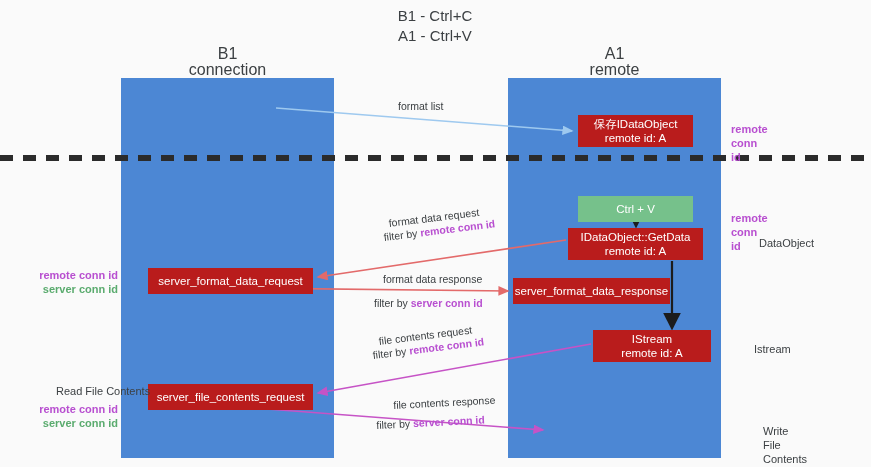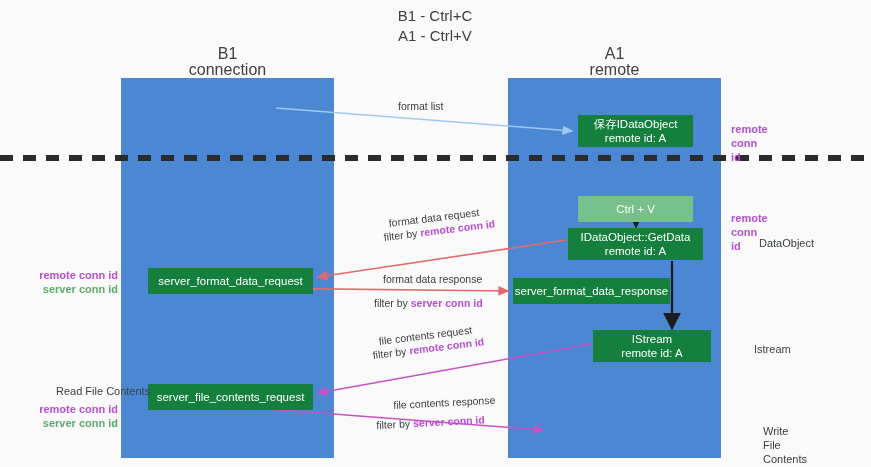--- a/index.html
+++ b/index.html
@@ -26,21 +26,21 @@
   #lane-title-b1{left:134px;top:46px;width:187px;}
   #lane-title-a1{left:521px;top:46px;width:187px;}
 
   
   .box{
     position:absolute;display:flex;align-items:center;justify-content:center;
     text-align:center;color:#ffffff;font-size:11.5px;line-height:14px;
     white-space:pre-line;box-sizing:border-box;padding:2px 4px;
   }
   .box.green{background:#76c18b;}
-  .box.orange{background:#15803d;}
+  .box.orange{background:#b91c1c;}
 
   #box-ctrl-c        {left:160px;top:95px;width:115px;height:28px;}
   #box-save-idataobj {left:578px;top:115px;width:115px;height:32px;}
   #box-ctrl-v        {left:578px;top:172px;width:115px;height:26px;margin-top:24px;}
   #box-getdata       {left:568px;top:228px;width:135px;height:32px;}
   #box-fmt-req       {left:148px;top:268px;width:165px;height:26px;}
   #box-fmt-resp      {left:513px;top:278px;width:157px;height:26px;}
   #box-istream       {left:593px;top:330px;width:118px;height:32px;}
   #box-file-req      {left:148px;top:384px;width:165px;height:26px;}
   #box-file-resp     {left:548px;top:417px;width:158px;height:26px;}

